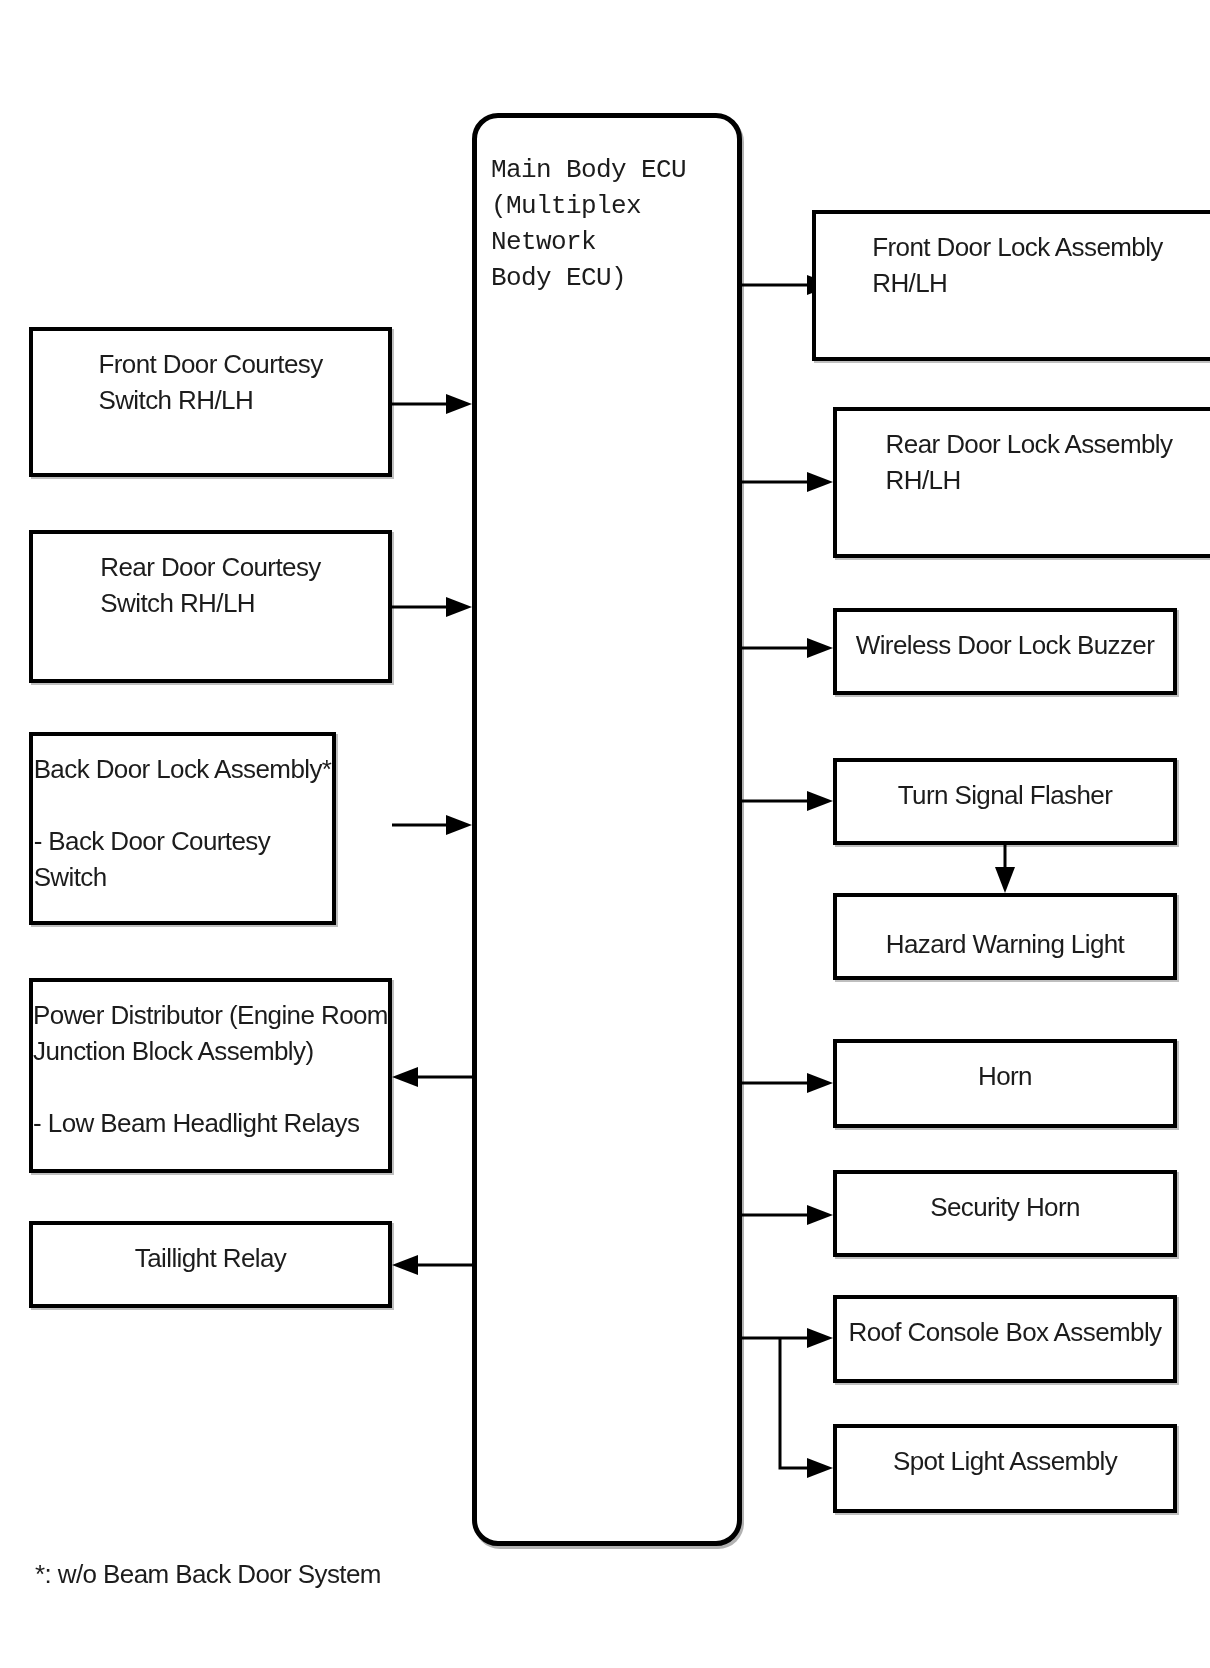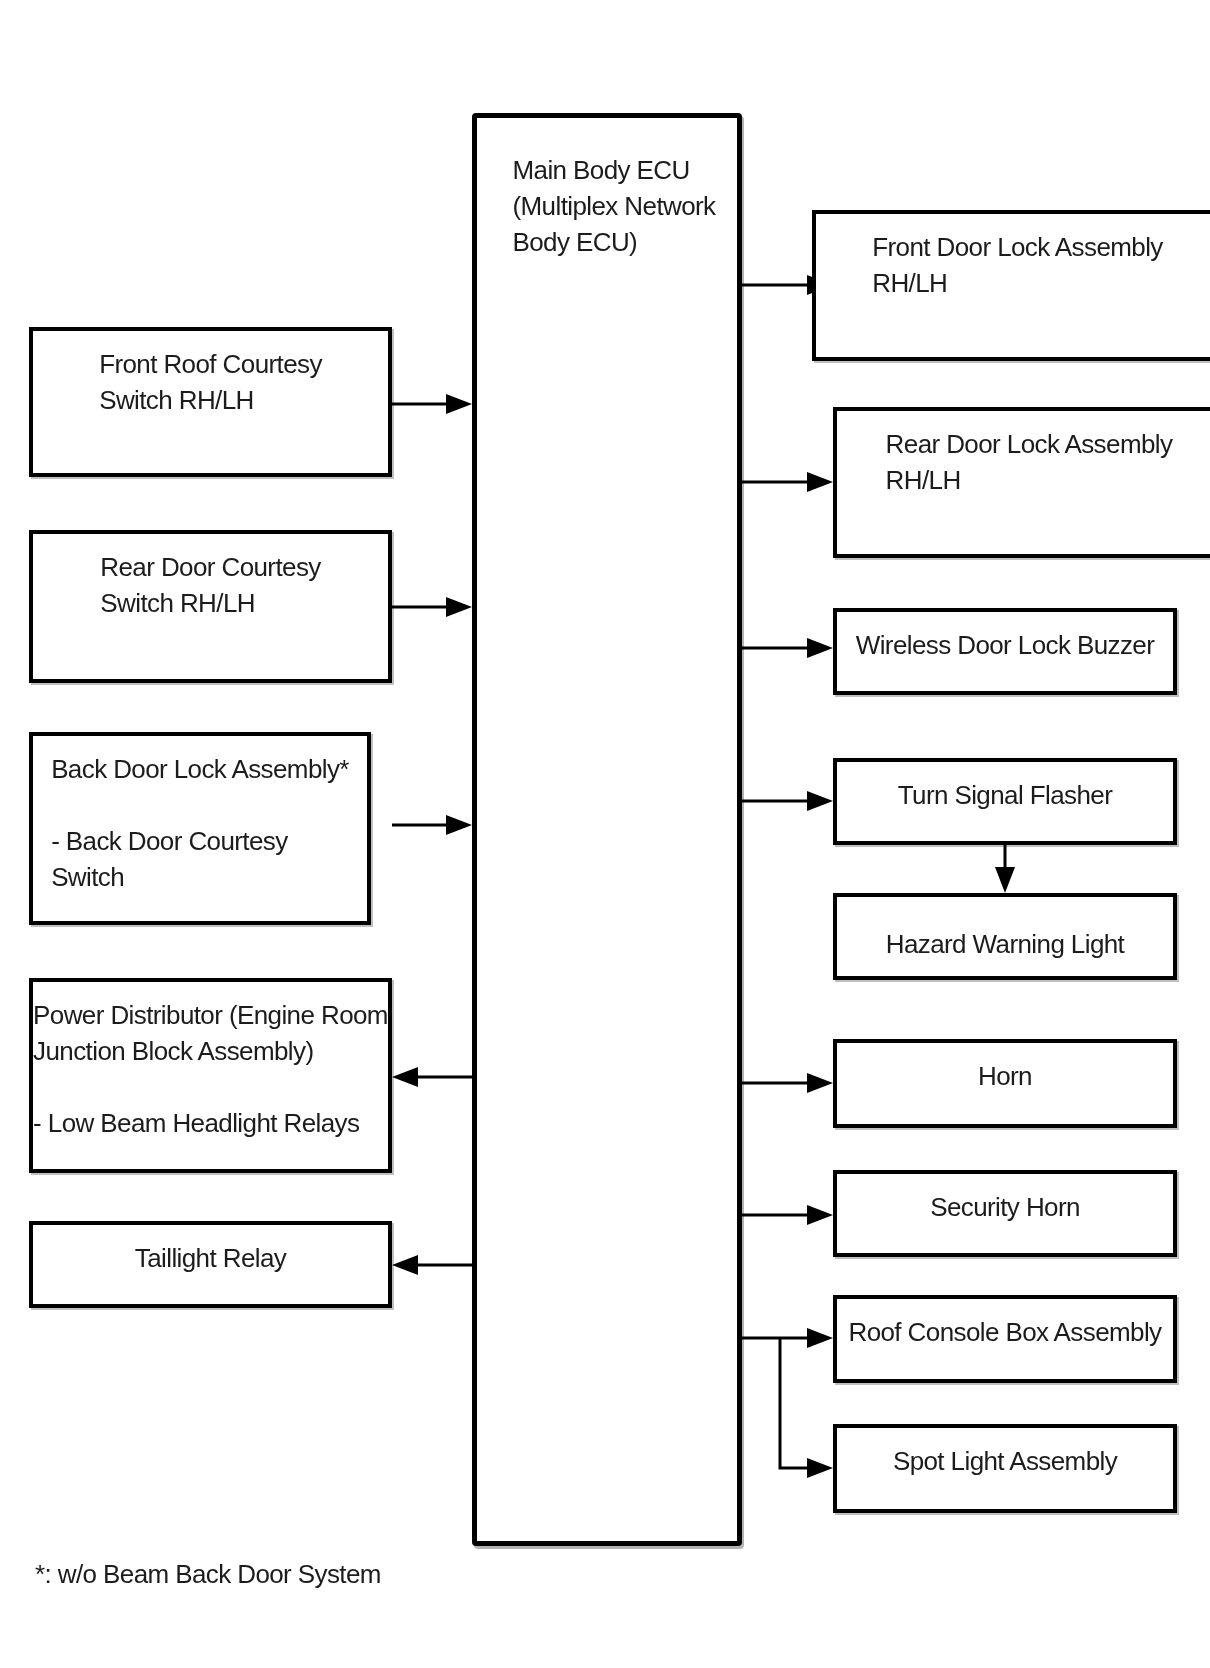--- a/index.html
+++ b/index.html
@@ -36,22 +36,23 @@
   .node .lbl {
     white-space: pre-line;
     text-align: left;
     font-size: 26px;
     line-height: 36px;
     letter-spacing: -0.6px;
     padding-top: 15px;
   }
   .node.ecu {
     border-width: 5px;
-    border-radius: 4px;
+    border-radius: 26px;
     box-shadow: 2px 3px 0 rgba(0,0,0,0.3);
+    font-family: Liberation Mono, monospace;
   }
   .node.ecu .lbl {
     padding-top: 34px;
     padding-left: 14px;
   }
   .footnote {
     position: absolute;
     left: 35px;
     top: 1559px;
     font-size: 26px;
@@ -125,28 +126,28 @@
     </g>
   </svg>
 
   <div class="node ecu" style="left:472px; top:113px; width:270px; height:1433px;">
     <div class="lbl">Main Body ECU
 (Multiplex Network
 Body ECU)</div>
   </div>
 
   <div class="node" style="left:29px; top:327px; width:363px; height:150px;">
-    <div class="lbl">Front Roof Courtesy
+    <div class="lbl">Front Door Courtesy
 Switch RH/LH</div>
   </div>
   <div class="node" style="left:29px; top:530px; width:363px; height:153px;">
     <div class="lbl">Rear Door Courtesy
 Switch RH/LH</div>
   </div>
-  <div class="node" style="left:29px; top:732px; width:342px; height:193px;">
+  <div class="node" style="left:29px; top:732px; width:307px; height:193px;">
     <div class="lbl">Back Door Lock Assembly*
 
 - Back Door Courtesy
 Switch</div>
   </div>
   <div class="node" style="left:29px; top:978px; width:363px; height:195px;">
     <div class="lbl">Power Distributor (Engine Room
 Junction Block Assembly)
 
 - Low Beam Headlight Relays</div>

